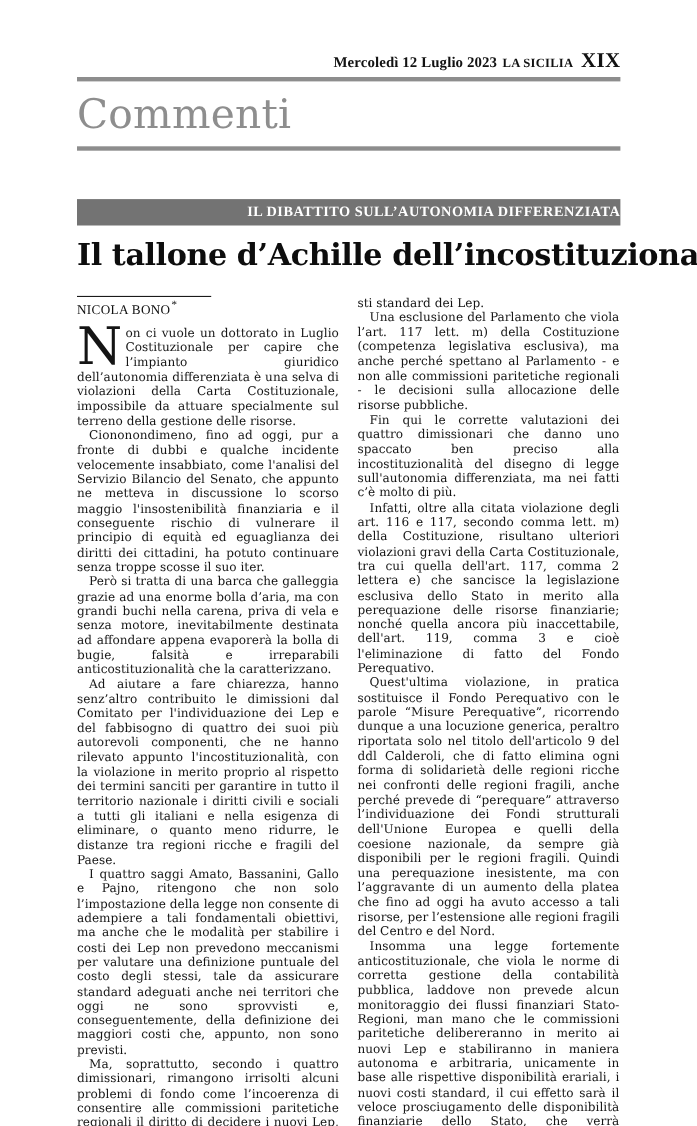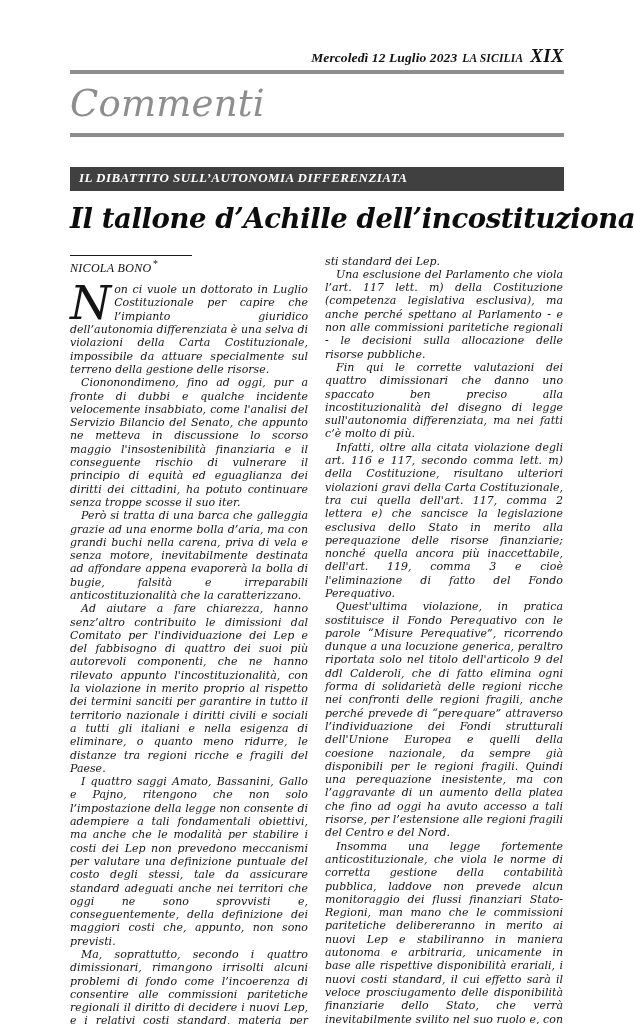--- a/index.html
+++ b/index.html
@@ -16,21 +16,20 @@
     color: #111111;
     -webkit-font-smoothing: antialiased;
   }
 
   .page {
     position: relative;
     width: 634px;
     height: 1024px;
     box-sizing: border-box;
     padding: 0 70px 0 70px;
-    font-style: italic;
   }
 
   
   .masthead {
     padding-top: 46px;
     text-align: right;
     white-space: nowrap;
     line-height: 1;
   }
   .masthead-date {
@@ -78,32 +77,33 @@
     white-space: nowrap;
   }
 
   .rule-thick-2 {
     height: 4px;
     background: #8d8d8d;
   }
 
   
   .kicker {
-    margin-top: 30px;
-    background: #404040;
+    margin-top: 44px;
+    background: #737373;
     color: #ffffff;
     font-family: "Liberation Serif", "DejaVu Serif", serif;
     font-weight: bold;
     font-size: 13px;
     letter-spacing: 0.45px;
     padding: 4px 0 5px 9px;
     line-height: 1.15;
     box-sizing: border-box;
     width: 100%;
     text-transform: uppercase;
+    text-align: right;
   }
 
   
   .headline {
     font-family: "DejaVu Serif", "Liberation Serif", serif;
     font-weight: bold;
     font-size: 27.5px;
     line-height: 1.12;
     letter-spacing: -0.4px;
     color: #0d0d0d;

